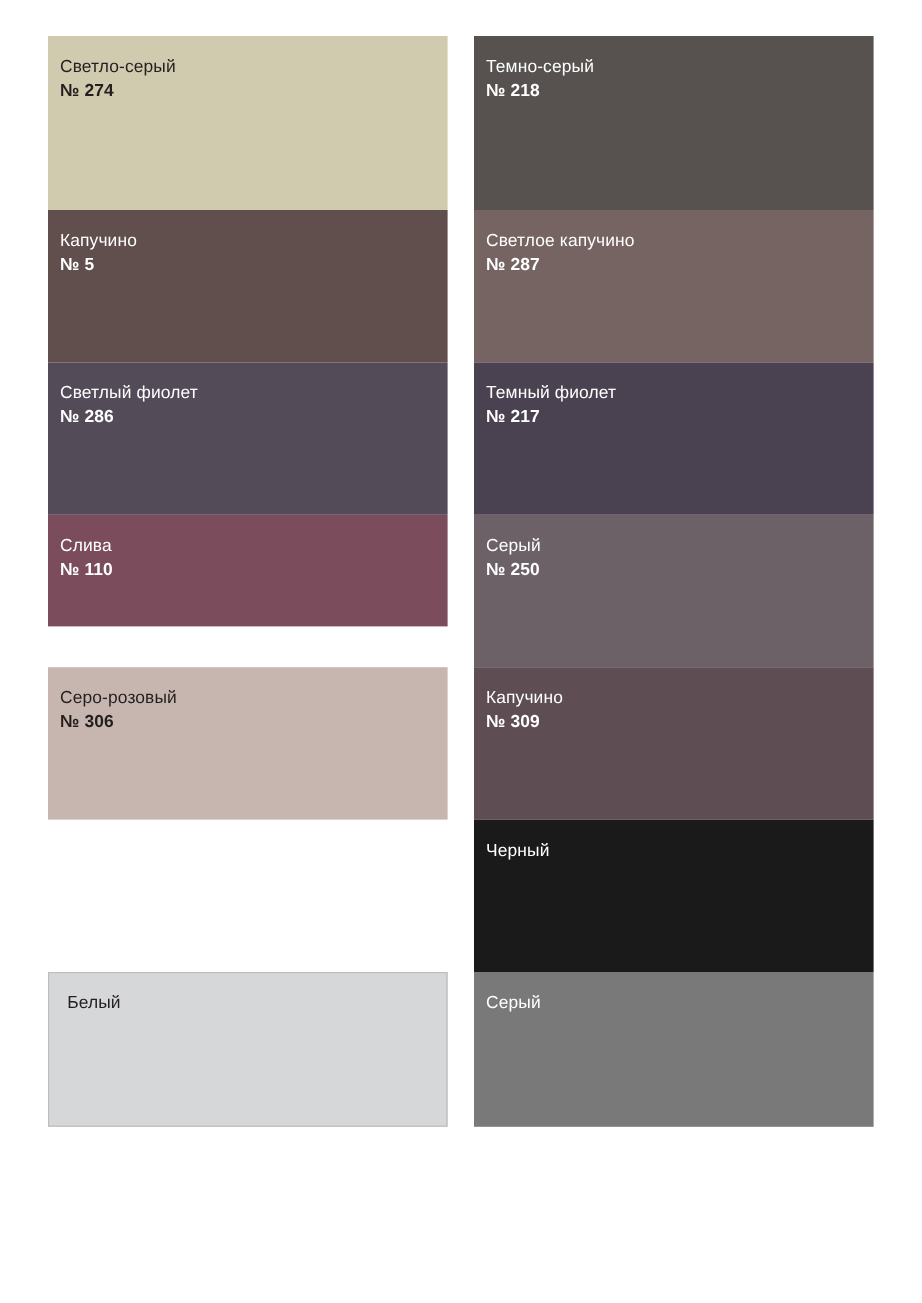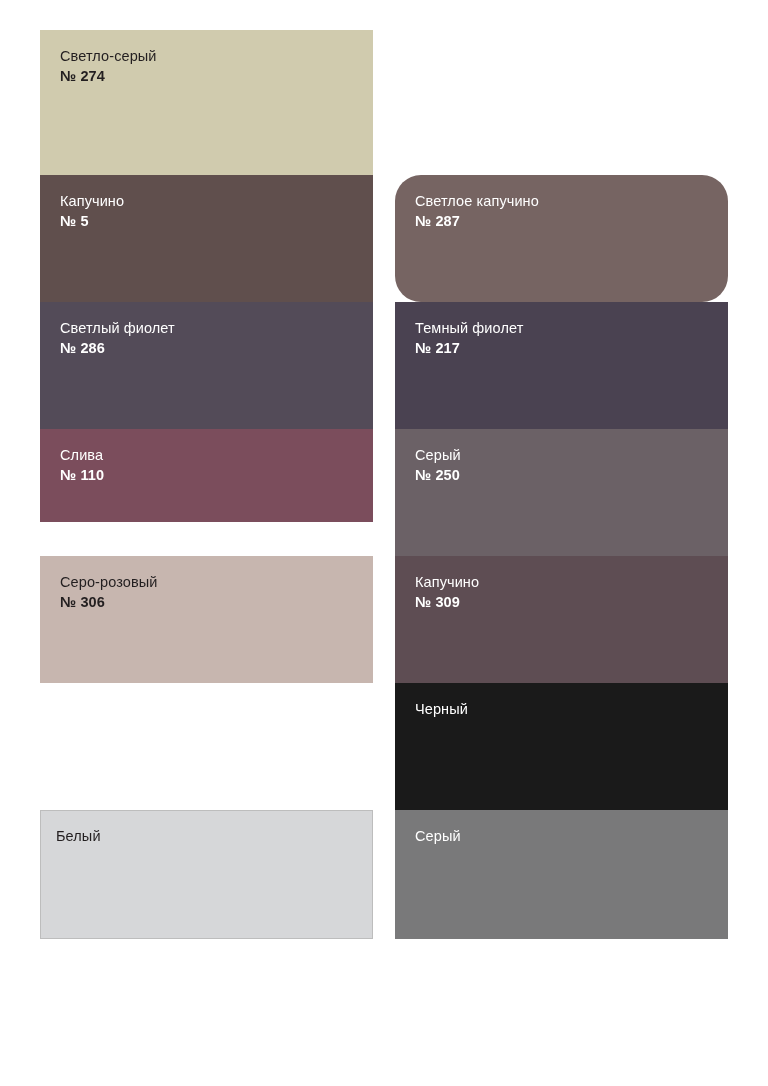--- a/index.html
+++ b/index.html
@@ -26,21 +26,21 @@
     display: grid;
     grid-template-columns: 333px 333px;
     column-gap: 22px;
     row-gap: 0px;
     align-content: start;
   }
 
   .swatch {
     position: relative;
     box-sizing: border-box;
-    padding: 17px 0 0 20px;
+    padding: 17px 0 0 10px;
     overflow: hidden;
   }
 
   .swatch.bordered {
     border: 1px solid #bdbdbd;
     padding: 16px 0 0 15px;
   }
 
   .swatch-name {
     font-size: 14.5px;
@@ -68,25 +68,29 @@
 </style>
 </head>
 <body>
 
 <div id="palette-page">
   <div id="swatch-grid">
       <div class="swatch tone-dark" style="background: rgb(208, 203, 174); height: 145px; grid-area: 1 / 1;">
         <div class="swatch-name">Светло-серый</div>
         <div class="swatch-number">№ 274</div>
       </div>
+      <div class="swatch tone-light" style="background: rgb(87, 81, 80); height: 145px; grid-area: 1 / 2;">
+        <div class="swatch-name">Темно-серый</div>
+        <div class="swatch-number">№ 218</div>
+      </div>
       <div class="swatch tone-light" style="background: rgb(96, 79, 77); height: 127px; grid-area: 2 / 1;">
         <div class="swatch-name">Капучино</div>
         <div class="swatch-number">№ 5</div>
       </div>
-      <div class="swatch tone-light" style="background: rgb(118, 100, 98); height: 127px; grid-area: 2 / 2; border-radius: 26px;">
+      <div class="swatch tone-light" style="background: rgb(118, 100, 98); height: 127px; grid-area: 2 / 2;">
         <div class="swatch-name">Светлое капучино</div>
         <div class="swatch-number">№ 287</div>
       </div>
       <div class="swatch tone-light" style="background: rgb(83, 75, 88); height: 127px; grid-area: 3 / 1;">
         <div class="swatch-name">Светлый фиолет</div>
         <div class="swatch-number">№ 286</div>
       </div>
       <div class="swatch tone-light" style="background: rgb(74, 66, 81); height: 127px; grid-area: 3 / 2;">
         <div class="swatch-name">Темный фиолет</div>
         <div class="swatch-number">№ 217</div>

